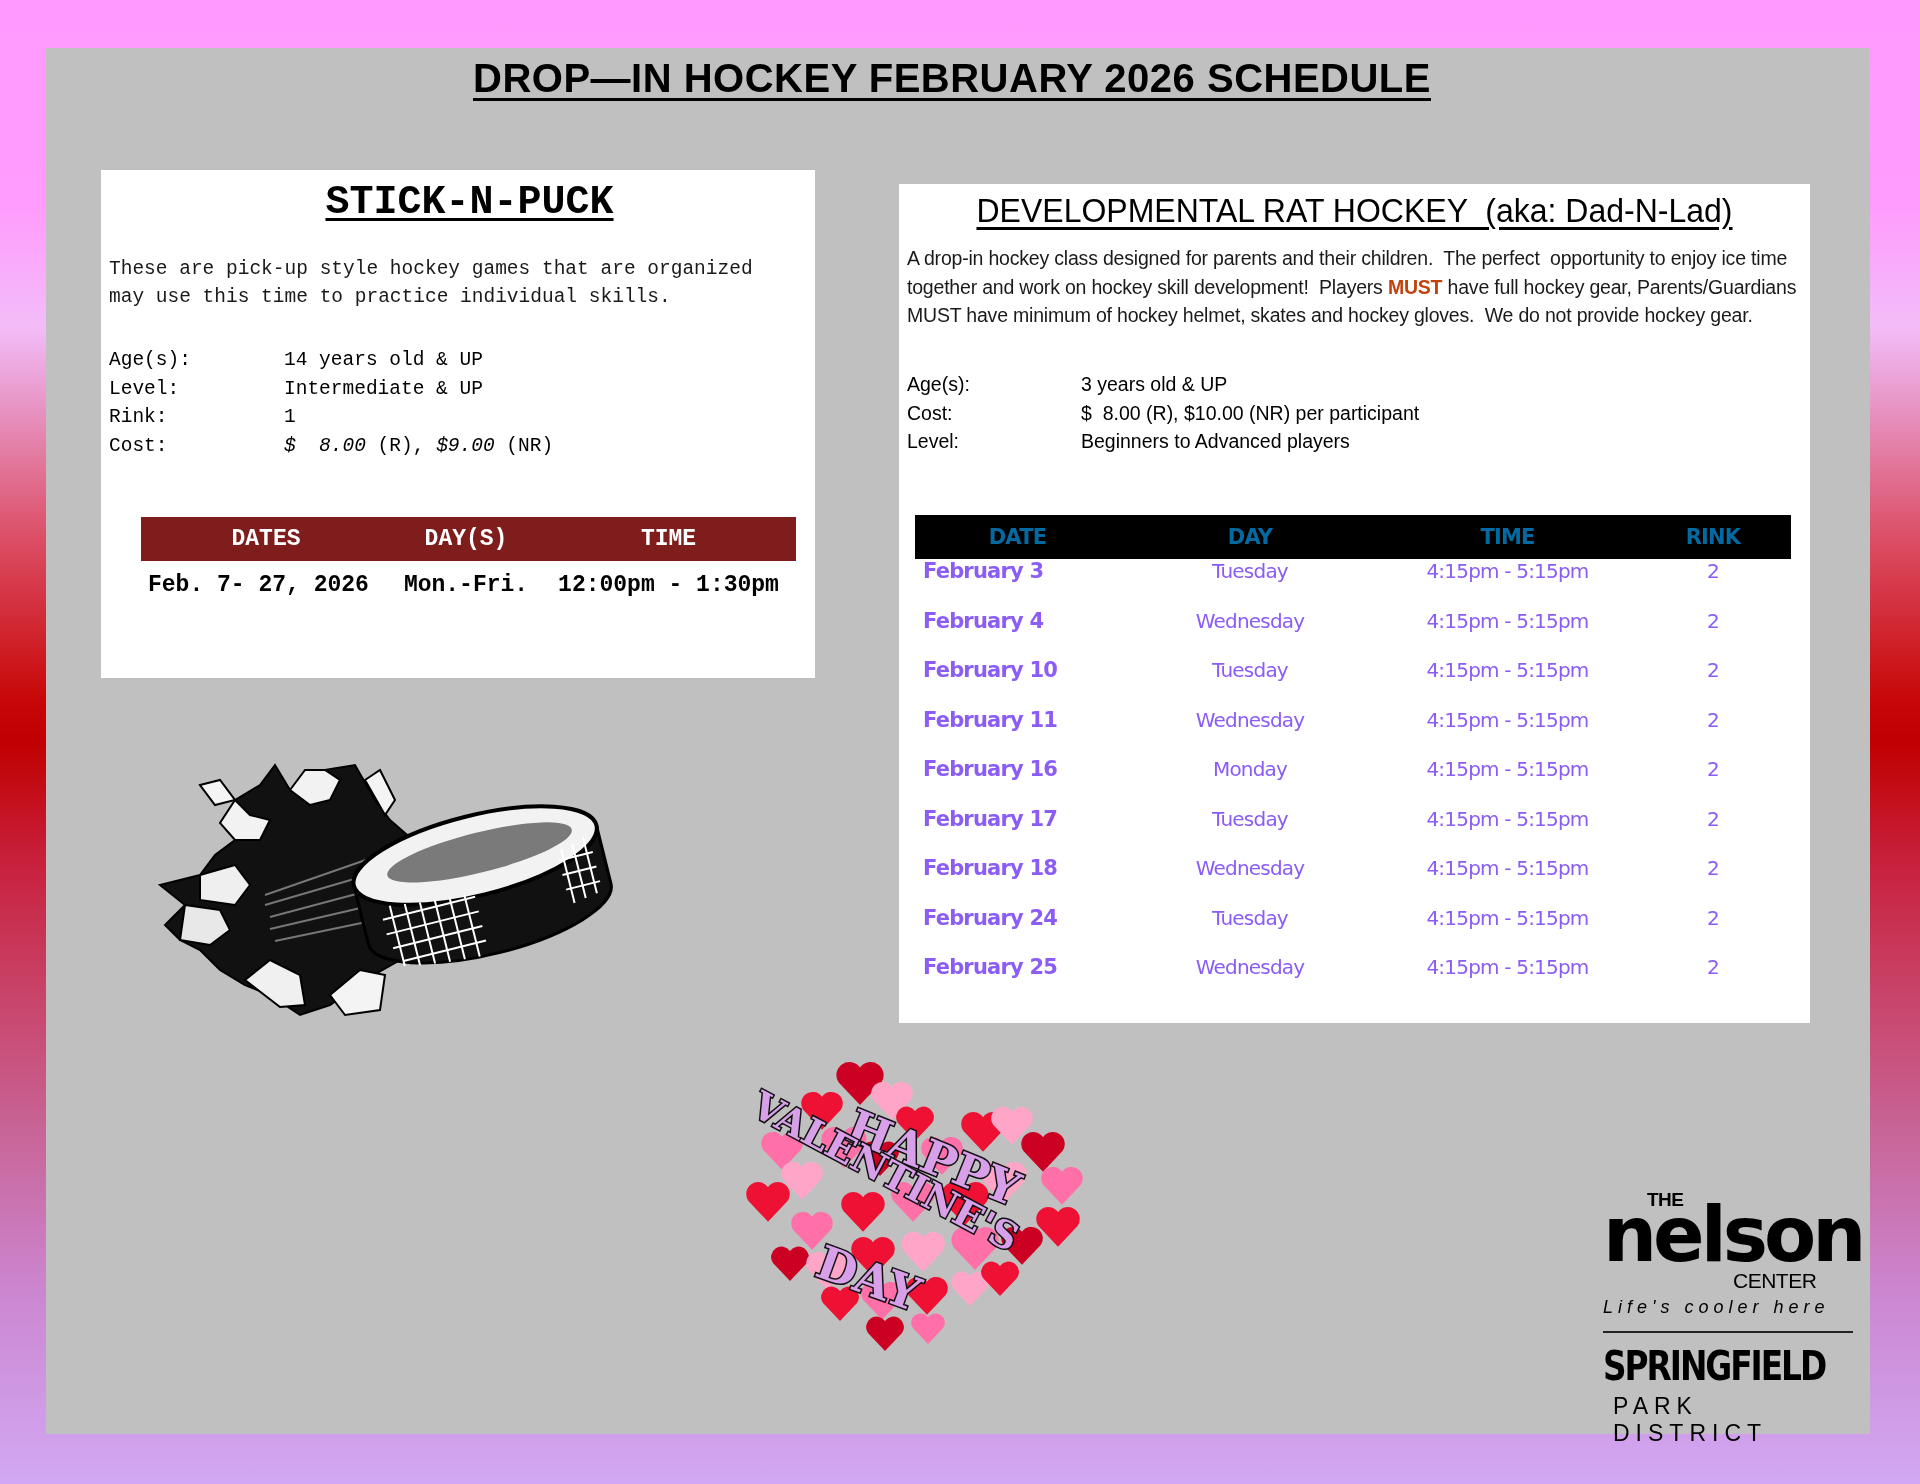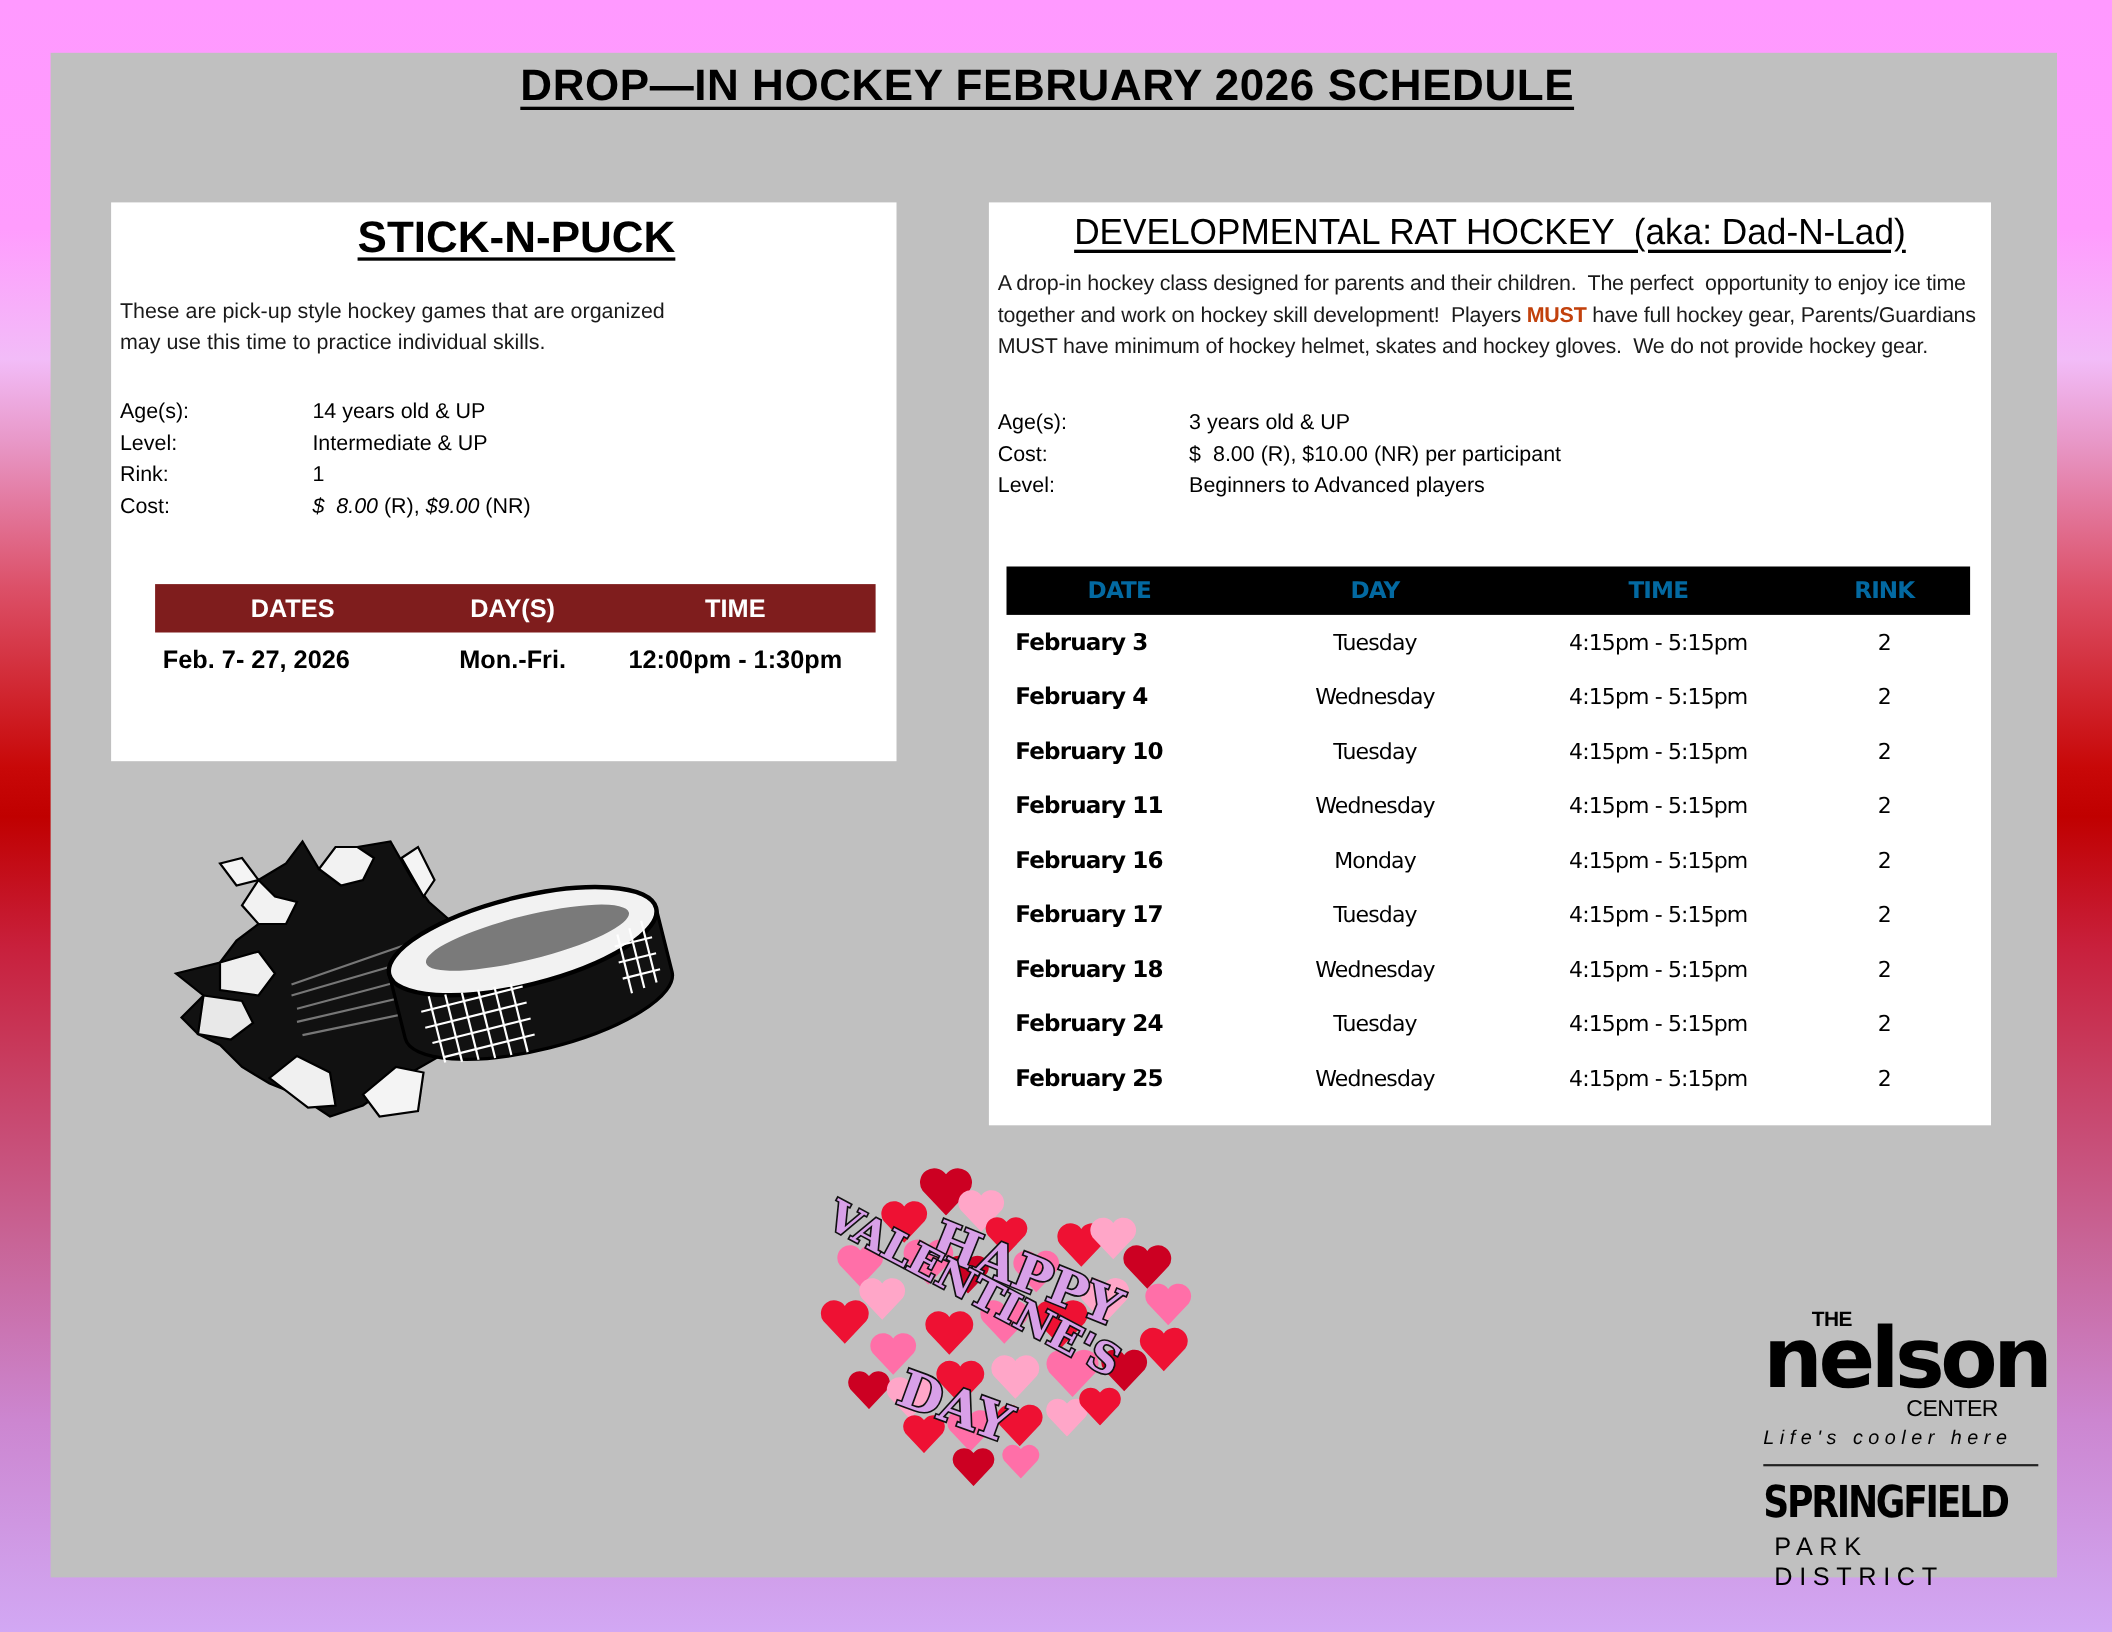--- a/index.html
+++ b/index.html
@@ -18,21 +18,21 @@
   }
   .main-title {
     position:absolute; left:0; top:56px; width:1904px; text-align:center;
     font-family:"Liberation Sans", sans-serif; font-weight:bold; font-size:40px;
     letter-spacing:0.5px; transform:scaleX(1.0);
   }
   .main-title span {
     text-decoration: underline; text-decoration-thickness:3px; text-underline-offset:6px;
   }
   .box { position:absolute; background:#fff; }
-  .box-left { left:101px; top:184px; width:714px; height:508px; }
+  .box-left { left:101px; top:170px; width:714px; height:508px;font-family:Liberation Mono, monospace; }
   .box-right { left:899px; top:184px; width:911px; height:839px; }
 
   .sp-title {
     position:absolute; left:0; top:10px; width:737px; text-align:center;
     font-size:40px; font-weight:bold;
     text-decoration:underline; text-decoration-thickness:3px; text-underline-offset:5px;
   }
   .sp-desc {
     position:absolute; left:8px; top:85px; width:720px;
     font-size:19.5px; line-height:28px; color:#1a1a1a;
@@ -65,22 +65,22 @@
   .rh-desc b { font-weight:bold; color:#c2410c; }
   .rh-kv { top:186px; }
   .rh-kv .k { width:174px; }
 
   .rh-table { position:absolute; left:16px; top:331px; width:876px; }
   .rh-head {
     background:#000; color:#0369a1; height:44px; display:flex; align-items:center;
     font-weight:bold; font-size:21px; font-family:"DejaVu Sans", sans-serif; letter-spacing:-0.8px;
   }
   .rh-row {
-    display:flex; align-items:center; height:49.5px; font-size:21px;
-    font-family:"DejaVu Sans", sans-serif; letter-spacing:-0.8px; color:#000000;
+    display:flex; align-items:flex-start; height:49.5px; font-size:21px;
+    font-family:"DejaVu Sans", sans-serif; letter-spacing:-0.8px; color:#8b5cf6;
   }
   .rh-c1 { width:205px; text-align:center; }
   .rh-c2 { width:260px; text-align:center; }
   .rh-c3 { width:255px; text-align:center; }
   .rh-c4 { width:156px; text-align:center; }
   .rh-row .rh-c1 { text-align:left; padding-left:8px; width:197px; font-weight:bold; }
   .rh-row .rh-c2, .rh-row .rh-c3, .rh-row .rh-c4 { font-weight:normal; font-size:20px; }
 
   .puck { position:absolute; left:140px; top:745px; width:480px; height:290px; }
   .heart { position:absolute; left:720px; top:1050px; width:380px; height:310px; }

